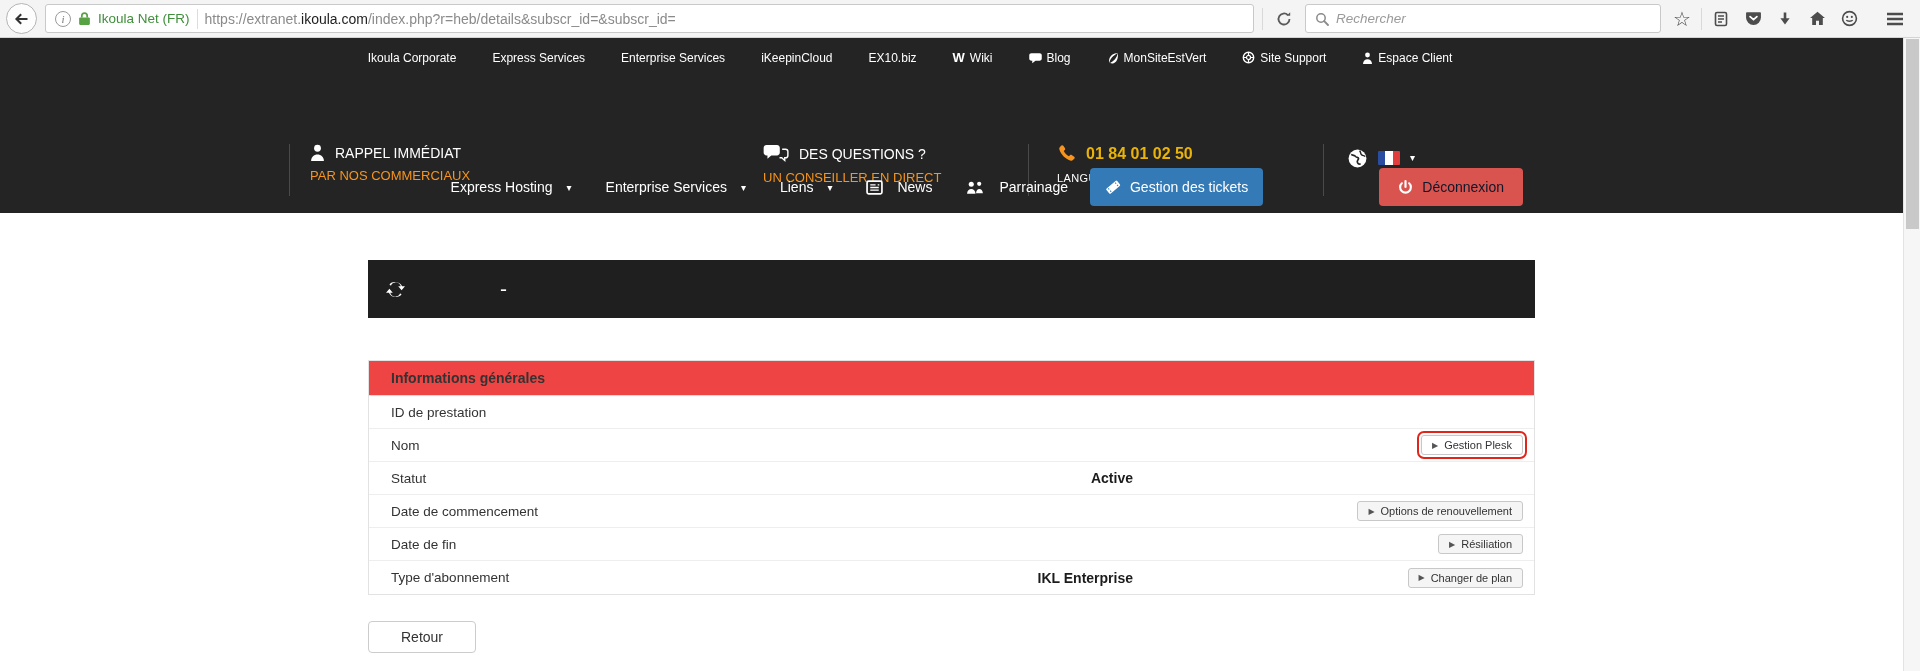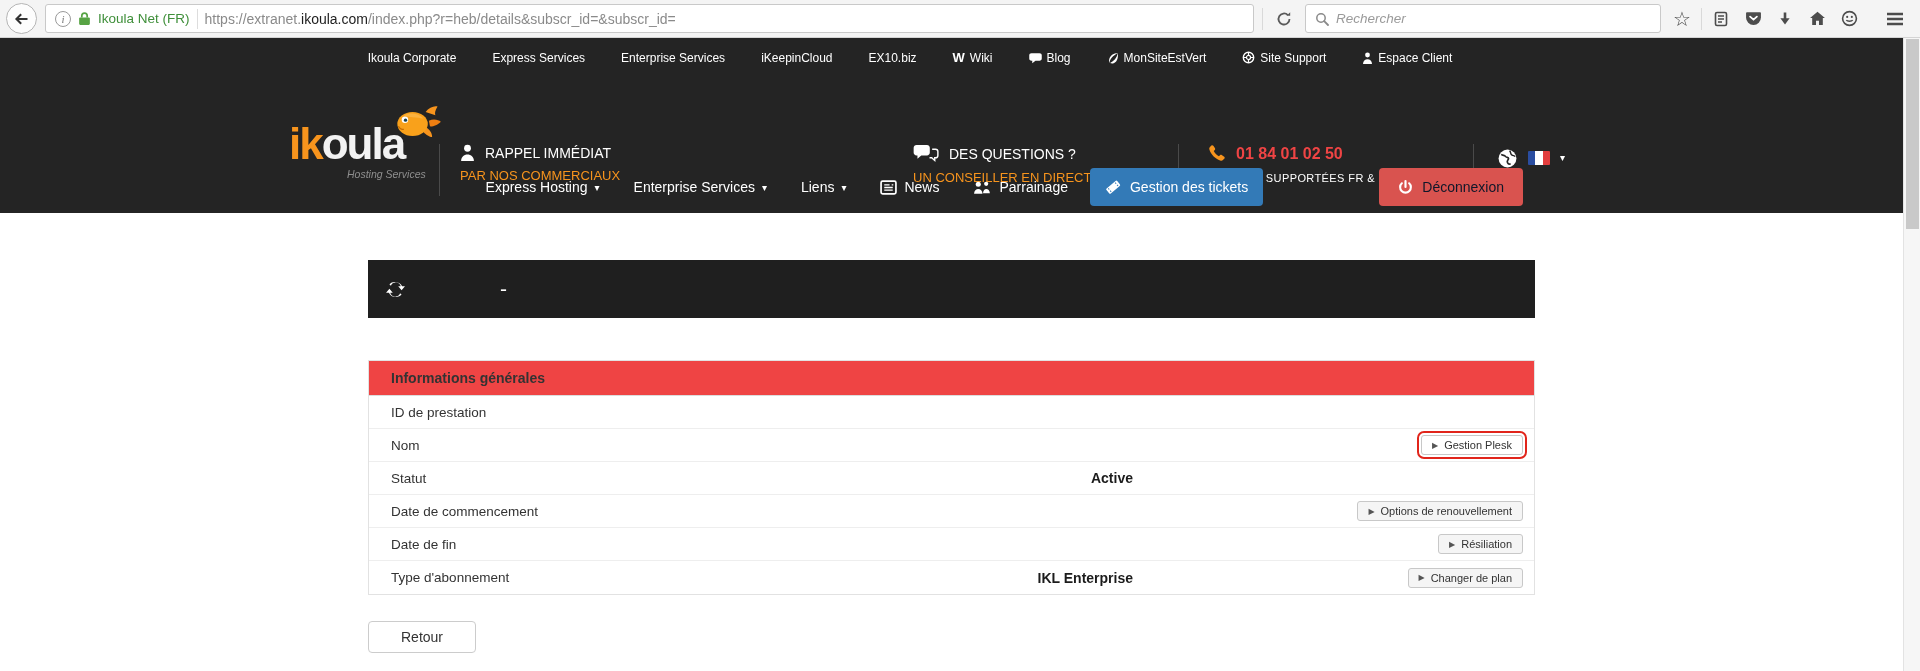--- a/index.html
+++ b/index.html
@@ -44,28 +44,28 @@
   .lg-orange { color:#f7941d; } .lg-light { color:#f2f2f2; }
   .logo-fish { position:absolute; left:104px; top:-4px; }
   .logo-tag { position:absolute; top:60px; left:58px; color:#8f8f8f; font-size:10.5px; font-style:italic; }
   .hblock { margin-top:36px; height:52px; flex:none; }
   .hb-q { margin-left:198px; width:265px; }
   .hb-r { width:276px; padding-left:20px; border-left:1px solid #4a4a4a; }
   .hb-p { width:295px; padding-left:28px; border-left:1px solid #4a4a4a; }
   .hb-l { padding-left:23px; border-left:1px solid #4a4a4a; display:flex; align-items:flex-start; gap:10px; padding-top:4px; }
   .h-line1 { display:flex; align-items:center; gap:10px; color:#fff; font-size:14px; white-space:nowrap; }
   .h-line2 { color:#f7941d; font-size:13px; margin-top:7px; white-space:nowrap; }
-  .phone-num { color:#ef4444; font-size:16px; font-weight:bold; }
+  .phone-num { color:#eab308; font-size:16px; font-weight:bold; }
   .lang-line { color:#fff; font-size:11px; letter-spacing:.4px; margin-top:9px; }
   .flag { width:22px; height:14px; display:flex; border-radius:1px; overflow:hidden; margin-top:3px; }
   .flag span { flex:1; } .f-b{background:#2a4da0;} .f-w{background:#fff;} .f-r{background:#e23d3d;}
   .flag-caret { color:#fff; font-size:10px; margin-top:4px; }
   .main-nav { position:absolute; left:289px; bottom:7px; width:1262px; display:flex; align-items:center;
               justify-content:flex-end; gap:34px; padding-right:28px; }
-  .nav-item { color:#fff; font-size:14px; display:flex; align-items:center; gap:7px; white-space:nowrap; cursor:pointer; }
+  .nav-item { color:#fff; font-size:14px; display:flex; align-items:center; gap:14px; white-space:nowrap; cursor:pointer; }
   .caret { font-size:10px; }
   .btn-tickets { background:#337ab7; color:#fff; font-size:14px; height:38px; padding:0 15px; border:0;
                  border-radius:4px; display:flex; align-items:center; gap:9px; margin-left:-12px; cursor:pointer;
                  font-family:"Liberation Sans",sans-serif; }
   .btn-logout { background:#d9534f; color:#0f172a; font-size:14px; height:38px; padding:0 19px; border:0;
                 border-radius:4px; display:flex; align-items:center; gap:9px; margin-left:82px; cursor:pointer;
                 font-family:"Liberation Sans",sans-serif; }
 
   
   .content { width:1167px; margin-left:368px; }
@@ -217,34 +217,20 @@
       <a class="util-link">
           <svg width="11" height="12" viewBox="0 0 14 16">
             <circle cx="7" cy="4" r="3.2" fill="#fff"></circle>
             <path d="M1 16c0-4 2.7-6.2 6-6.2s6 2.2 6 6.2z" fill="#fff"></path>
           </svg>
           <span>Espace Client</span>
         </a>
     </nav>
 
     <div class="header-main">
-      <div class="logo">
-        <div class="logo-word"><span class="lg-orange">ik</span><span class="lg-light">oula</span></div>
-        <svg class="logo-fish" width="50" height="40" viewBox="0 0 46 36">
-          <path d="M30 7c3-4 8-6 11-5-1 2-3 5-2 8z" fill="#f7941d"></path>
-          <path d="M33 15c4-2 9-1 11 1-2 2-6 5-10 4z" fill="#ef7f12"></path>
-          <path d="M30 21c3 1 6 5 6 9-3 0-7-3-9-6z" fill="#f7941d"></path>
-          <ellipse cx="18" cy="18" rx="14" ry="11" fill="#f9a11b"></ellipse>
-          <path d="M10 10c6-3 14-2 18 3-6-1-14-1-18-3z" fill="#fbb23f"></path>
-          <circle cx="11" cy="14" r="3" fill="#fff"></circle>
-            <circle cx="11.5" cy="14.5" r="1.5" fill="#16404f"></circle>
-          <path d="M5 20c1 2 3 3 5 3" stroke="#c46a00" stroke-width="1.2" fill="none"></path>
-        </svg>
-        <div class="logo-tag">Hosting Services</div>
-      </div>
 
       <div class="hblock hb-r">
         <div class="h-line1">
           <svg width="15" height="17" viewBox="0 0 14 16">
               <circle cx="7" cy="4" r="3.2" fill="#fff"></circle>
               <path d="M1 16c0-4 2.7-6.2 6-6.2s6 2.2 6 6.2z" fill="#fff"></path>
             </svg>
           <span>RAPPEL IMMÉDIAT</span>
         </div>
         <div class="h-line2">PAR NOS COMMERCIAUX</div>

